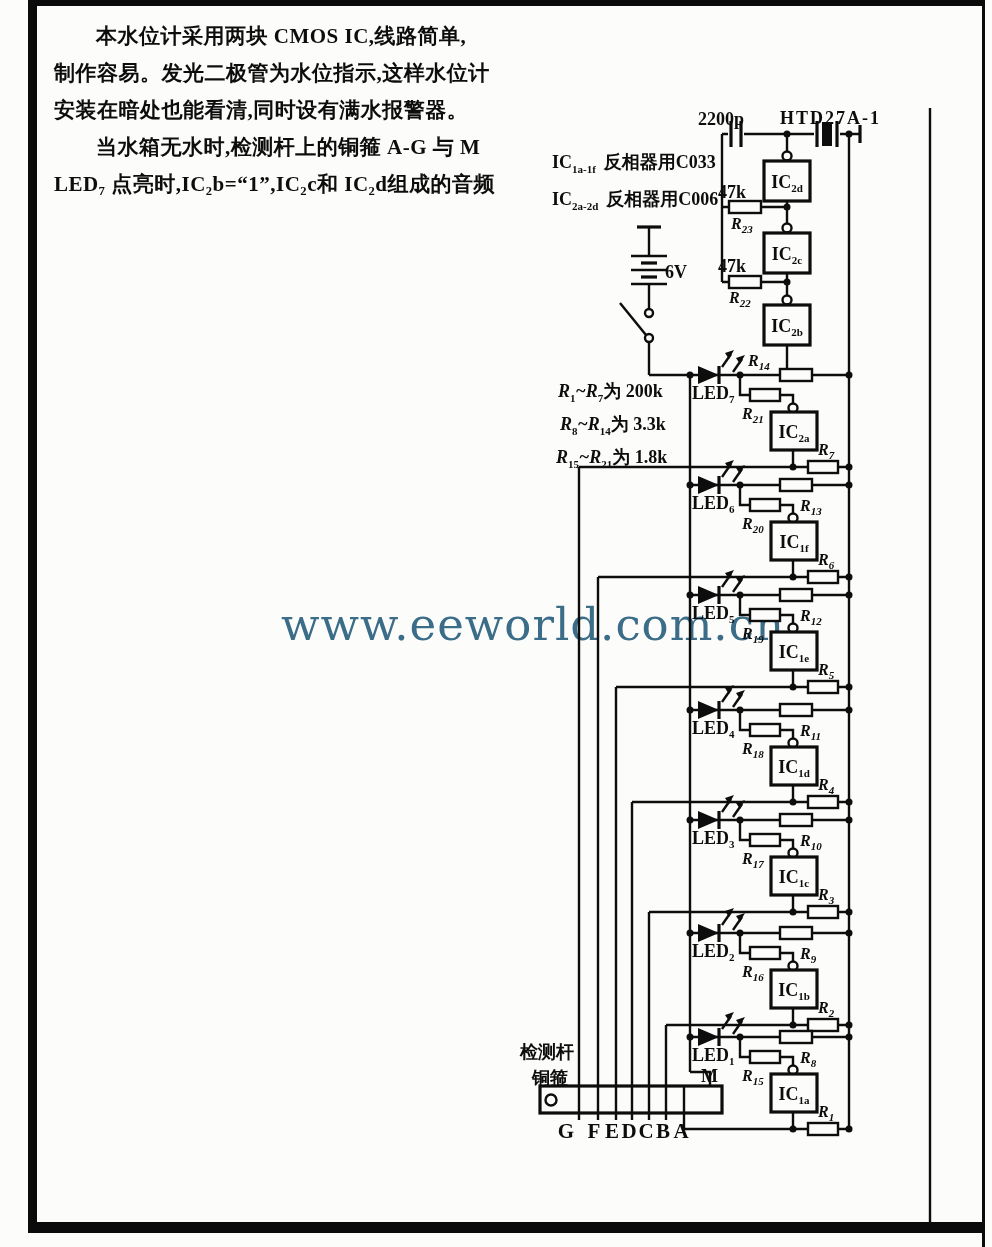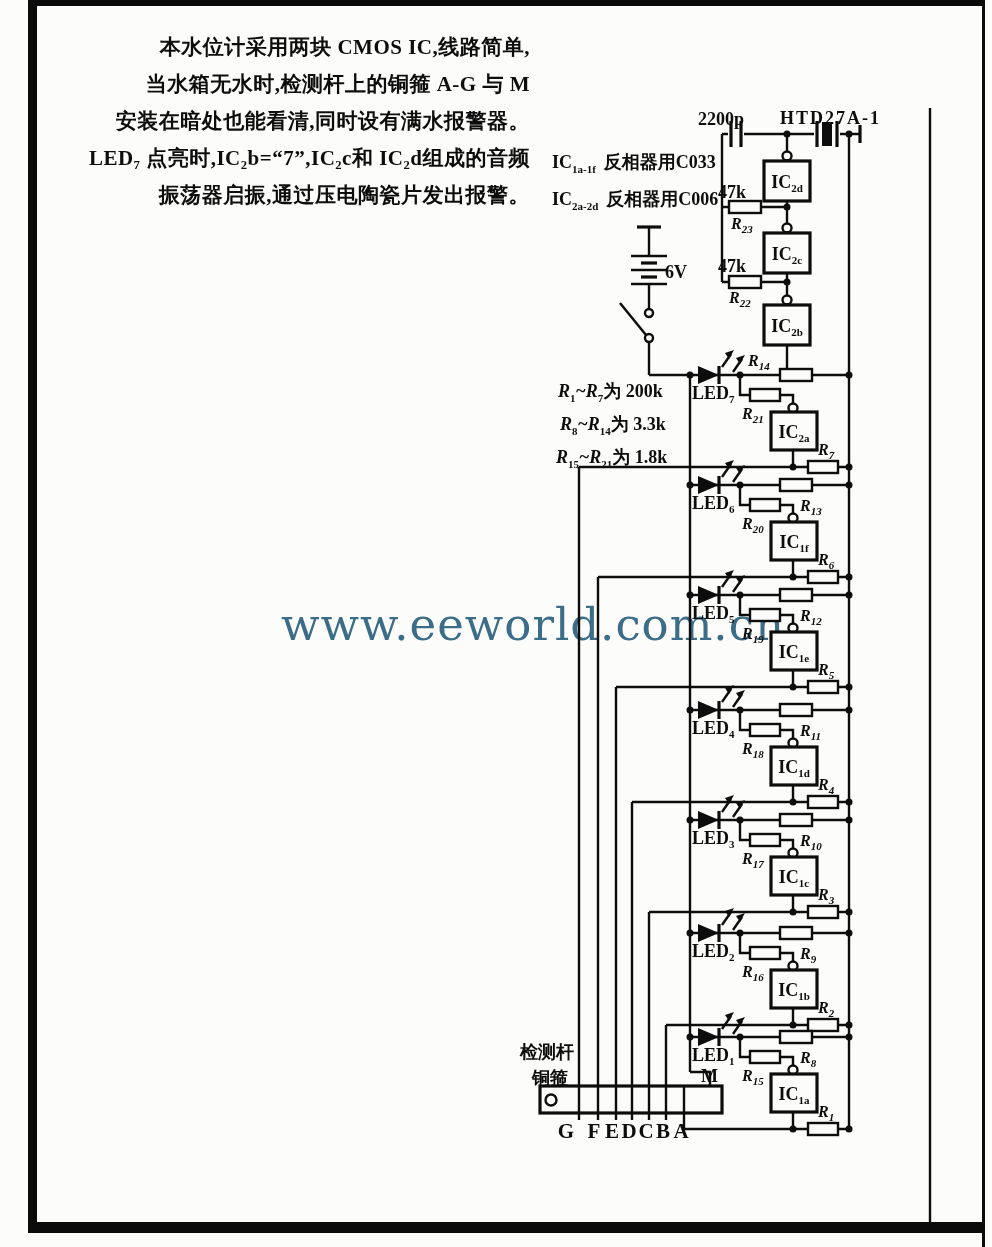--- a/index.html
+++ b/index.html
@@ -3,22 +3,22 @@
 <meta charset="utf-8">
 <style>
   html,body{margin:0;padding:0;background:#9a9a9a;}
   .page{position:relative;width:992px;height:1247px;background:#fcfcfa;overflow:hidden;
         font-family:"Liberation Serif","DejaVu Serif",serif;color:#0d0d0d;}
   .pborder{position:absolute;background:#0b0b0b;}
   .b-left{left:28px;top:0;width:9px;height:1233px;}
   .b-top{left:28px;top:0;width:957px;height:6px;}
   .b-bottom{left:28px;top:1222px;width:957px;height:11px;}
   .b-right{left:982px;top:0;width:3px;height:1247px;}
-  .article{position:absolute;left:54px;top:29px;width:476px;font-size:21px;font-weight:700;
-           line-height:37px;letter-spacing:.5px;text-align:right;}
+  .article{position:absolute;left:54px;top:18px;width:476px;font-size:21px;font-weight:700;
+           line-height:37px;letter-spacing:.5px;}
   .tline{white-space:nowrap;}
   .indent{text-indent:2em;}
   .watermark{position:absolute;left:281px;top:598px;font-size:45px;font-weight:400;
              color:#0c4a6e;opacity:.8;letter-spacing:1px;font-family:"DejaVu Serif",serif;}
   svg{position:absolute;left:0;top:0;}
   .w{stroke:#0d0d0d;stroke-width:2.4;fill:none;}
   .w3{stroke:#0d0d0d;stroke-width:3.2;fill:none;}
   .comp{fill:#fcfcfa;stroke:#0d0d0d;stroke-width:2.4;}
   .icbox{fill:#fcfcfa;stroke:#0d0d0d;stroke-width:3.2;}
   .gap{fill:#fcfcfa;stroke:none;}
@@ -36,24 +36,24 @@
 
 <div class="page">
 
   <div class="pborder b-left"></div>
   <div class="pborder b-top"></div>
   <div class="pborder b-bottom"></div>
   <div class="pborder b-right"></div>
 
   <div class="article">
     <div class="tline indent">本水位计采用两块 CMOS IC,线路简单,</div>
+    <div class="tline">制作容易。发光二极管为水位指示,这样水位计</div>
+    <div class="tline">安装在暗处也能看清,同时设有满水报警器。</div>
     <div class="tline indent">当水箱无水时,检测杆上的铜箍 A-G 与 M</div>
-    <div class="tline">安装在暗处也能看清,同时设有满水报警器。</div>
-    <div class="tline">LED₇ 点亮时,IC₂b=“7”,IC₂c和 IC₂d组成的音频</div>
-    <div class="tline">振荡器启振,通过压电陶瓷片发出报警。</div>
+    <div class="tline">LED₇ 点亮时,IC₂b=“1”,IC₂c和 IC₂d组成的音频</div>
   </div>
 
   <div class="watermark">www.eeworld.com.cn</div>
 
   <svg width="992" height="1247" viewBox="0 0 992 1247">
 
     <g>
       <line class="w" x1="849" y1="134" x2="849" y2="1129"></line>
       <line class="w" x1="930" y1="108" x2="930" y2="1224"></line>
       <line class="w" x1="690" y1="375" x2="690" y2="1072"></line>

